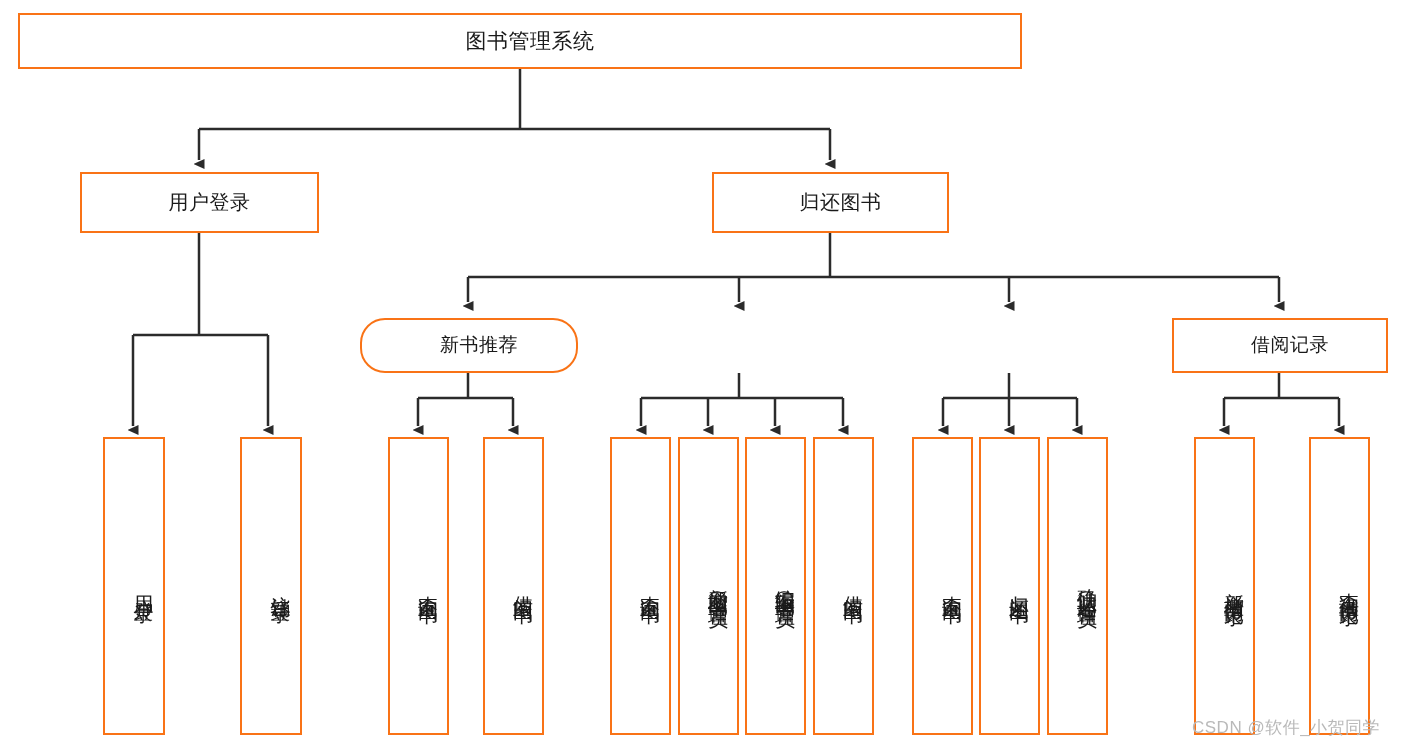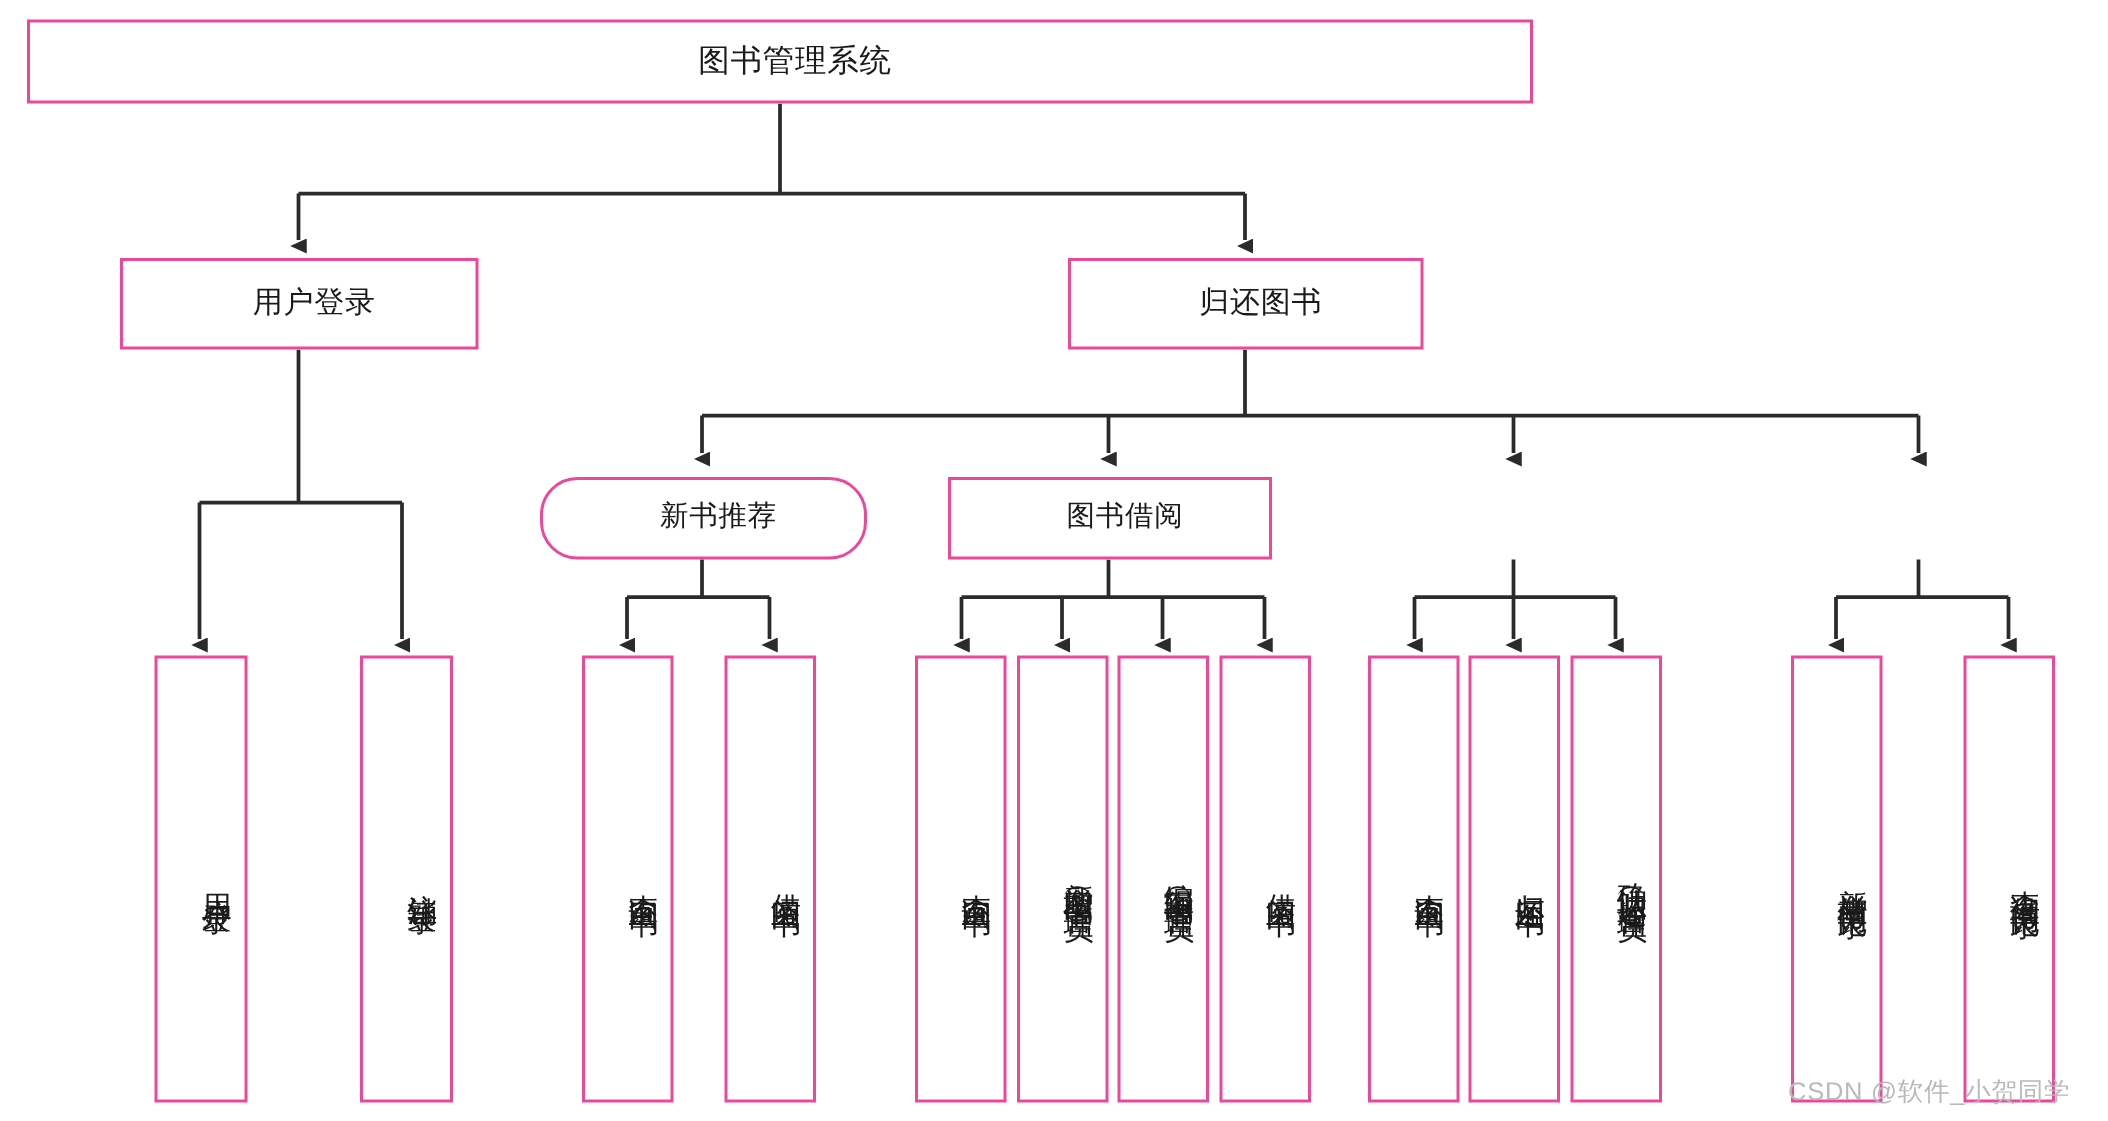--- a/index.html
+++ b/index.html
@@ -21,21 +21,21 @@
     position: absolute;
     left: 0;
     top: 0;
     width: 1405px;
     height: 747px;
     pointer-events: none;
   }
   .node {
     position: absolute;
     box-sizing: border-box;
-    border: 2px solid #ec4899;
+    border: 2px solid #f97316;
     background: #ffffff;
     display: flex;
     align-items: center;
     justify-content: center;
     color: #1a1a1a;
     padding-left: 20px;
   }
   .node .label {
     display: block;
     text-align: center;
@@ -129,22 +129,22 @@
   <div class="node lvl2" style="left:80px; top:172px; width:239px; height:61px;">
     <span class="label">用户登录</span>
   </div>
   <div class="node lvl2" style="left:712px; top:172px; width:237px; height:61px;">
     <span class="label">归还图书</span>
   </div>
 
   <div class="node lvl3" style="left:360px; top:318px; width:218px; height:55px;border-radius:25px;">
     <span class="label">新书推荐</span>
   </div>
-  <div class="node lvl3" style="left:632px; top:318px; width:216px; height:55px;">
-    <span class="label">图书借阅</span>
+  <div class="node lvl3" style="left:1172px; top:318px; width:216px; height:55px;">
+    <span class="label">借阅记录</span>
   </div>
 
   <div class="node leaf" style="left:103px; top:437px; width:62px; height:298px;">
     <span class="label">用户登录</span>
   </div>
   <div class="node leaf" style="left:240px; top:437px; width:62px; height:298px;">
     <span class="label">注销登录</span>
   </div>
 
   <div class="node leaf" style="left:388px; top:437px; width:61px; height:298px;">

